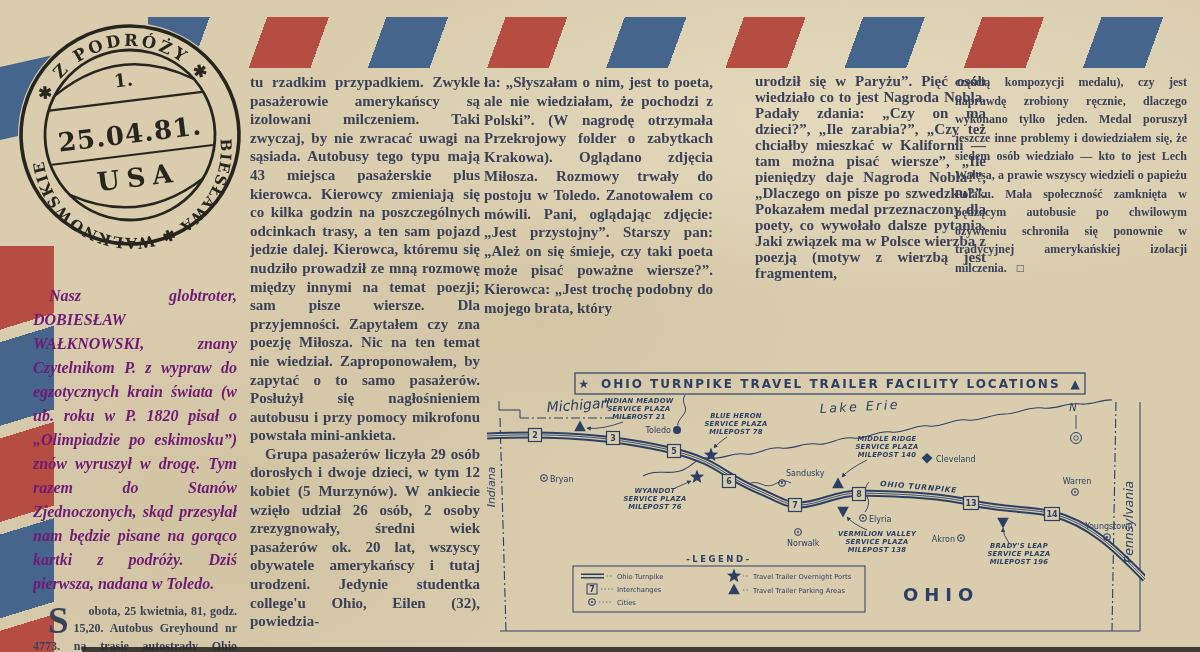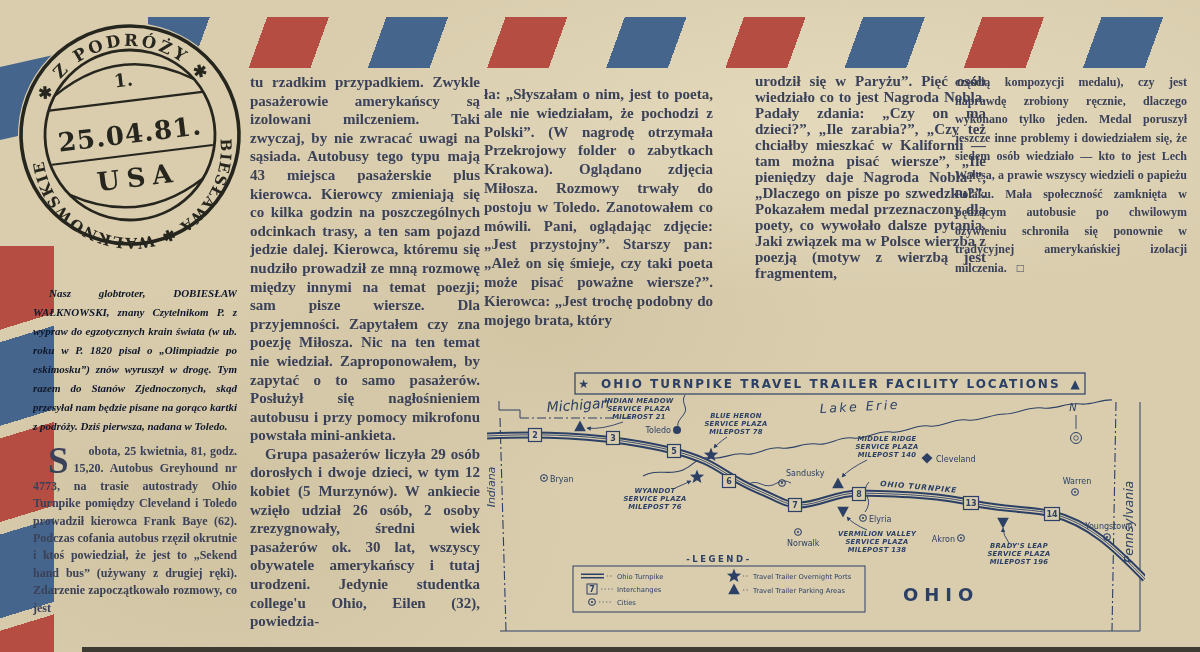--- a/index.html
+++ b/index.html
@@ -34,25 +34,25 @@
   .stamp{position:absolute;left:6px;top:0;}
   .stamp .ln{stroke:#26261e;fill:none;}
   .stamp text{fill:#26261e;font-family:"DejaVu Serif",serif;font-weight:bold;}
   .ring{font-size:16.5px;letter-spacing:3px;}
   .ringb{font-size:15px;letter-spacing:1.2px;}
 
   .col{position:absolute;color:#3a4158;text-align:justify;hyphens:auto;font-family:Liberation Serif, serif;}
   .col p{margin:0;font-weight:bold;}
   .col p + p{text-indent:15px;}
   #col1{left:33px;top:284px;width:204px;height:366px;overflow:hidden;}
-  #col1 .intro{font-style:italic;font-size:11px;line-height:19px;color:#0f172a;text-indent:16px;}
+  #col1 .intro{font-style:italic;font-size:16px;line-height:24px;color:#701a75;text-indent:16px;}
   #col1 .lead{font-size:12px;line-height:17.4px;margin-top:7px;}
   #col1 .lead::first-letter{float:left;font-size:37px;line-height:29px;padding:3px 5px 0 0;}
   #col2{left:250px;top:73px;width:230px;height:577px;overflow:hidden;font-size:15px;line-height:18.6px;}
-  #col3{left:484px;top:73px;width:229px;height:294px;overflow:hidden;font-size:15px;line-height:18.8px;margin-top:12px;}
+  #col3{left:484px;top:73px;width:229px;height:294px;overflow:hidden;font-size:15px;line-height:18.8px;}
   #col4{left:755px;top:73px;width:231px;height:294px;overflow:hidden;font-size:15px;line-height:16px;}
   #col5{left:955px;top:73px;width:232px;height:296px;overflow:hidden;font-size:12px;line-height:18.6px;}
   #col5 .flow{font-weight:bold;}
   .endmark{font-weight:bold;margin-left:10px;}
 
   .map{position:absolute;left:487px;top:372px;}
   .map text{fill:#2c4066;font-family:"DejaVu Sans",sans-serif;}
   .map .ink{stroke:#2c4066;fill:none;}
   .mtitle{font-size:12px;letter-spacing:2px;font-weight:bold;}
   .city-label{font-size:8px;}
@@ -97,21 +97,21 @@
     <text x="3" y="52" text-anchor="middle" font-size="26" letter-spacing="7">USA</text>
   </g>
 </svg>
 
 <div class="col" id="col1">
   <p class="intro">Nasz globtroter, DOBIESŁAW WAŁKNOWSKI, znany Czytelnikom P. z wypraw do egzotycznych krain świata (w ub. roku w P. 1820 pisał o „Olimpiadzie po eskimosku”) znów wyruszył w drogę. Tym razem do Stanów Zjednoczonych, skąd przesyłał nam będzie pisane na gorąco kartki z podróży. Dziś pierwsza, nadana w Toledo.</p>
   <p class="lead">Sobota, 25 kwietnia, 81, godz. 15,20. Autobus Greyhound nr 4773, na trasie autostrady Ohio Turnpike pomiędzy Cleveland i Toledo prowadził kierowca Frank Baye (62). Podczas cofania autobus rzęził okrutnie i ktoś powiedział, że jest to „Sekend hand bus” (używany z drugiej ręki). Zdarzenie zapoczątkowało rozmowy, co jest</p>
 </div>
 <div class="col" id="col2">
   <p>tu rzadkim przypadkiem. Zwykle pasażerowie amerykańscy są izolowani milczeniem. Taki zwyczaj, by nie zwracać uwagi na sąsiada. Autobusy tego typu mają 43 miejsca pasażerskie plus kierowca. Kierowcy zmieniają się co kilka godzin na poszczególnych odcinkach trasy, a ten sam pojazd jedzie dalej. Kierowca, któremu się nudziło prowadził ze mną rozmowę między innymi na temat poezji; sam pisze wiersze. Dla przyjemności. Zapytałem czy zna poezję Miłosza. Nic na ten temat nie wiedział. Zaproponowałem, by zapytać o to samo pasażerów. Posłużył się nagłośnieniem autobusu i przy pomocy mikrofonu powstała mini-ankieta.</p>
-  <p>Grupa pasażerów liczyła 29 osób dorosłych i dwoje dzieci, w tym 12 kobiet (5 Murzynów). W ankiecie wzięło udział 26 osób, 2 osoby zrezygnowały, średni wiek pasażerów ok. 30 lat, wszyscy obywatele amerykańscy i tutaj urodzeni. Jedynie studentka college'u Ohio, Eilen (32), powiedzia-</p>
+  <p>Grupa pasażerów liczyła 29 osób dorosłych i dwoje dzieci, w tym 12 kobiet (5 Murzynów). W ankiecie wzięło udział 26 osób, 2 osoby zrezygnowały, średni wiek pasażerów ok. 20 lat, wszyscy obywatele amerykańscy i tutaj urodzeni. Jedynie studentka college'u Ohio, Eilen (32), powiedzia-</p>
 </div>
 <div class="col" id="col3">
   <p>ła: „Słyszałam o nim, jest to poeta, ale nie wiedziałam, że pochodzi z Polski”. (W nagrodę otrzymała Przekrojowy folder o zabytkach Krakowa). Oglądano zdjęcia Miłosza. Rozmowy trwały do postoju w Toledo. Zanotowałem co mówili. Pani, oglądając zdjęcie: „Jest przystojny”. Starszy pan: „Ależ on się śmieje, czy taki poeta może pisać poważne wiersze?”. Kierowca: „Jest trochę podobny do mojego brata, który</p>
 </div>
 <div class="col" id="col4">
   <p>urodził się w Paryżu”. Pięć osób wiedziało co to jest Nagroda Nobla. Padały zdania: „Czy on ma dzieci?”, „Ile zarabia?”, „Czy też chciałby mieszkać w Kalifornii — tam można pisać wiersze”, „Ile pieniędzy daje Nagroda Nobla?”, „Dlaczego on pisze po szwedzku?”. Pokazałem medal przeznaczony dla poety, co wywołało dalsze pytania. Jaki związek ma w Polsce wierzba z poezją (motyw z wierzbą jest fragmentem,</p>
 </div>
 <div class="col" id="col5">
   <span class="flow">częścią kompozycji medalu), czy jest naprawdę zrobiony ręcznie, dlaczego wykonano tylko jeden. Medal poruszył jeszcze inne problemy i dowiedziałem się, że siedem osób wiedziało — kto to jest Lech Wałęsa, a prawie wszyscy wiedzieli o papieżu Polaku. Mała społeczność zamknięta w pędzącym autobusie po chwilowym ożywieniu schroniła się ponownie w tradycyjnej amerykańskiej izolacji milczenia.</span><span class="endmark">□</span>
 </div>

